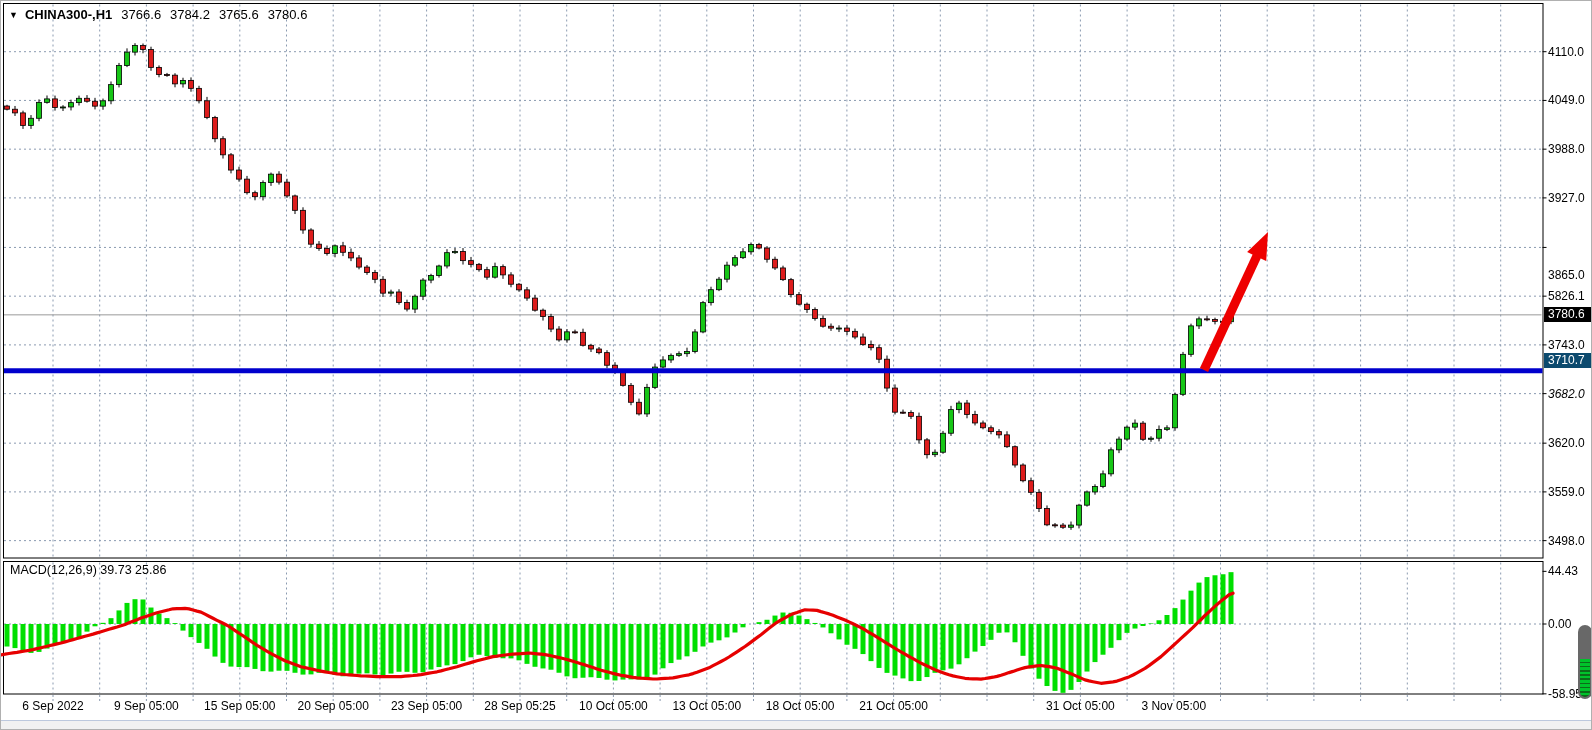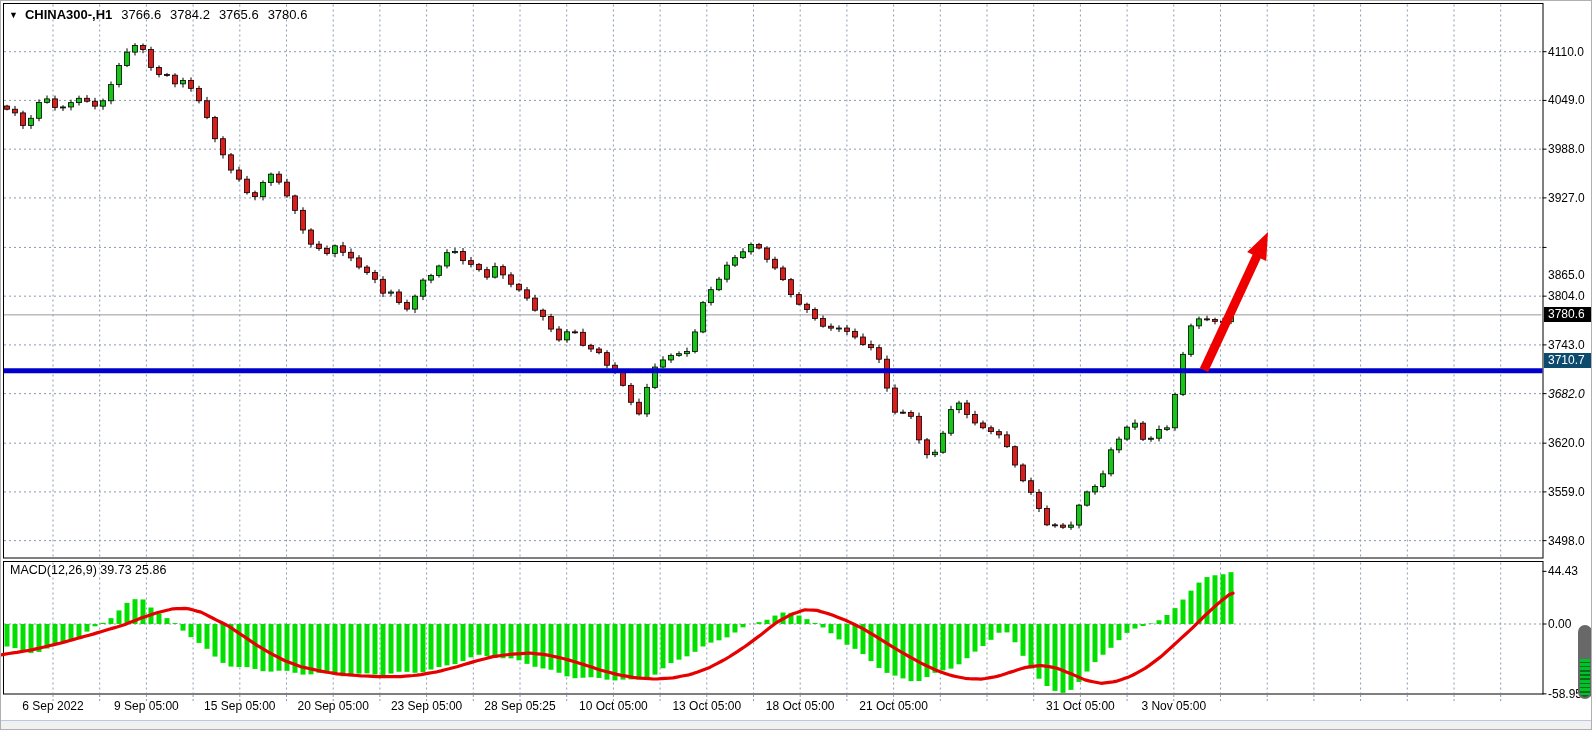--- a/index.html
+++ b/index.html
@@ -647,21 +647,21 @@
   </div>
 
   <div class="macd-label">MACD(12,26,9) 39.73 25.86</div>
 
   <div id="price-labels">
       <div class="axis-label" style="top: 43.7px;">4110.0</div>
       <div class="axis-label" style="top: 92.4329px;">4049.0</div>
       <div class="axis-label" style="top: 141.166px;">3988.0</div>
       <div class="axis-label" style="top: 189.899px;">3927.0</div>
       <div class="axis-label" style="top: 239.43px; margin-top: 28px;">3865.0</div>
-      <div class="axis-label" style="top: 288.163px;">3804.0</div>
+      <div class="axis-label" style="top: 288.163px;">5826.1</div>
       <div class="axis-label" style="top: 336.896px;">3743.0</div>
       <div class="axis-label" style="top: 385.629px; font-style: italic;">3682.0</div>
       <div class="axis-label" style="top: 435.161px;">3620.0</div>
       <div class="axis-label" style="top: 483.894px;">3559.0</div>
       <div class="axis-label" style="top: 532.627px;">3498.0</div>
     </div>
   <div id="time-labels">
       <div class="time-label" style="left: 52px;">6 Sep 2022</div>
       <div class="time-label" style="left: 145.4px;">9 Sep 05:00</div>
       <div class="time-label" style="left: 238.8px;">15 Sep 05:00</div>

